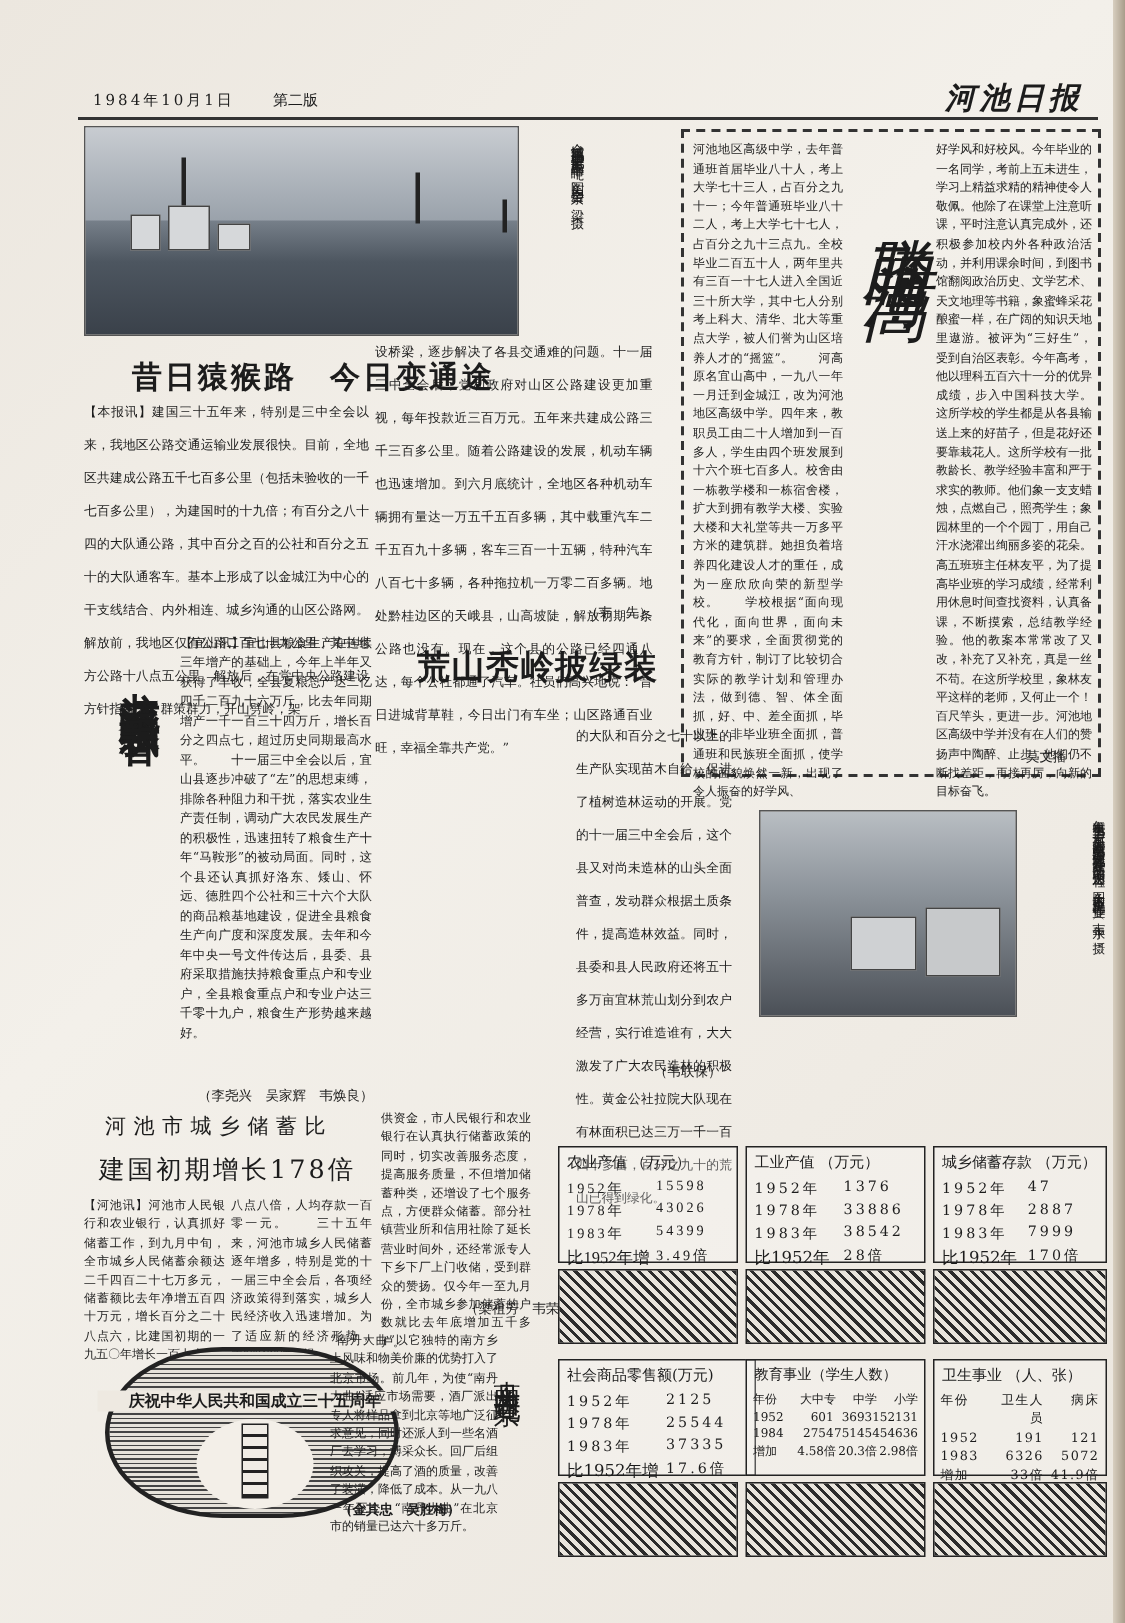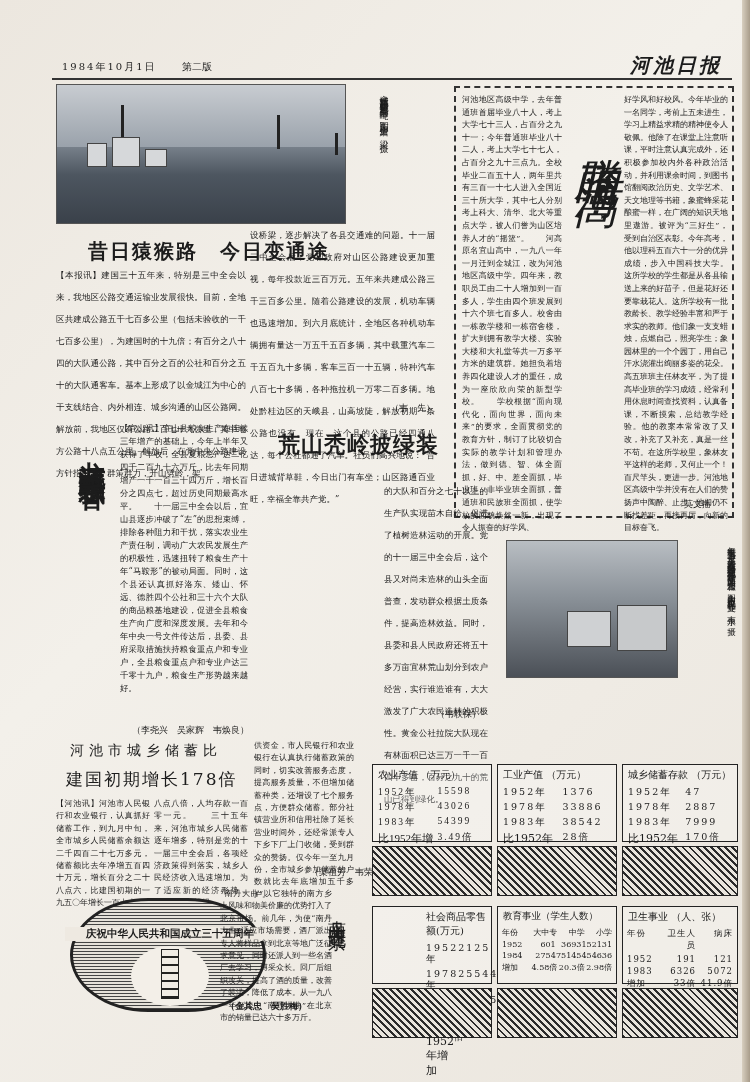--- a/index.html
+++ b/index.html
@@ -162,21 +162,21 @@
     <div class="stat-row small">
         <span>比1952年增加</span>
         <span>170倍</span>
       </div>
   </div>
 
   <div class="illus" style="left:372px; top:846px; width:120px; height:50px;"></div>
   <div class="illus" style="left:497px; top:846px; width:120px; height:50px;"></div>
   <div class="illus" style="left:622px; top:846px; width:116px; height:50px;"></div>
 
-  <div class="stat-box" style="left:372px; top:906px; width:120px; height:78px;padding-left:48px;">
+  <div class="stat-box" style="left:372px; top:906px; width:132px; height:78px;">
     <div class="stat-title"><span>社会商品零售额</span><span>(万元)</span></div>
     <div class="stat-row">
         <span>1952年</span>
         <span>2125</span>
       </div>
     <div class="stat-row">
         <span>1978年</span>
         <span>25544</span>
       </div>
     <div class="stat-row">

